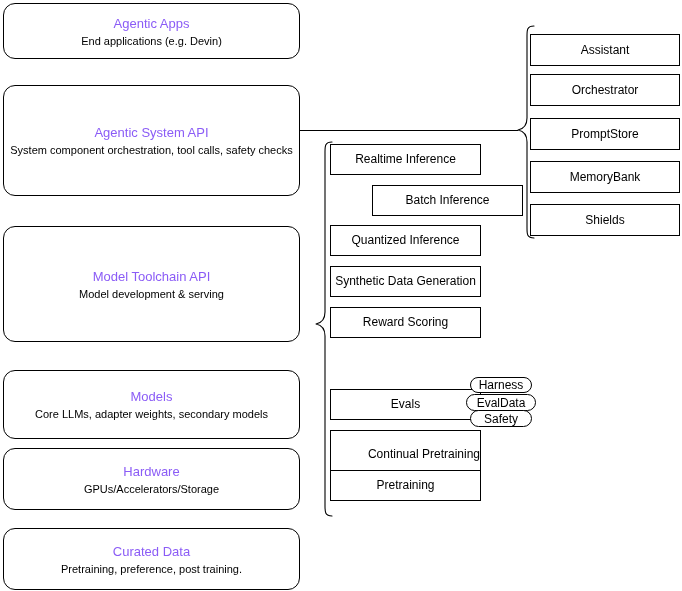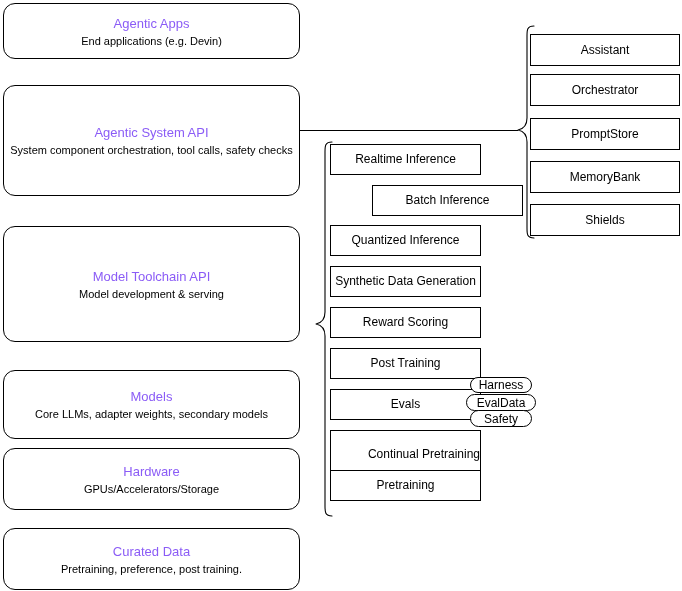--- a/index.html
+++ b/index.html
@@ -133,23 +133,20 @@
   </div>
 
   <div class="node chip" style="left:330px; top:266px; width:151px; height:31px;">
     <div class="title">Synthetic Data Generation</div>
   </div>
 
   <div class="node chip" style="left:330px; top:307px; width:151px; height:31px;">
     <div class="title">Reward Scoring</div>
   </div>
 
-  <div class="node chip" style="left:330px; top:348px; width:151px; height:31px;">
-    <div class="title">Post Training</div>
-  </div>
 
   <div class="node chip" style="left:330px; top:389px; width:151px; height:31px;">
     <div class="title">Evals</div>
   </div>
 
   <div class="node chip" style="left:330px; top:430px; width:151px; height:48px;align-items:flex-end;">
     <div class="title">Continual Pretraining</div>
   </div>
 
   <div class="node chip" style="left:330px; top:470px; width:151px; height:31px;">

